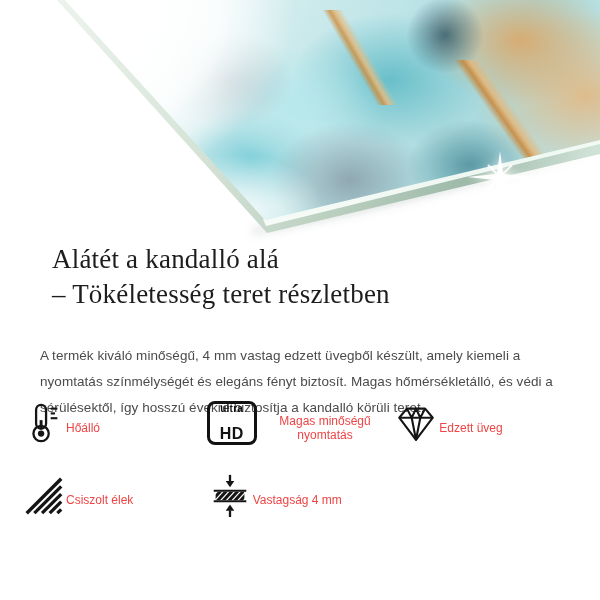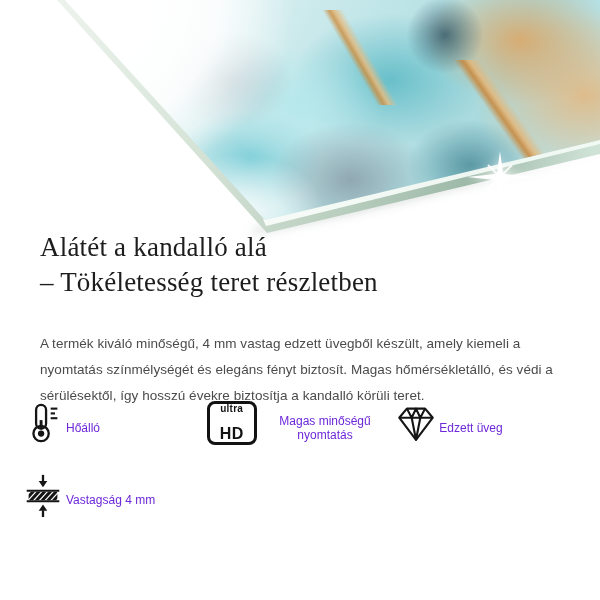--- a/index.html
+++ b/index.html
@@ -48,34 +48,34 @@
       radial-gradient(ellipse 300px 240px at 70px 10px, rgba(255,255,255,1) 25%, rgba(255,255,255,.85) 50%, rgba(255,255,255,0) 75%),
       radial-gradient(ellipse 120px 80px at 240px 210px, rgba(255,255,255,.8), rgba(255,255,255,0) 70%),
       linear-gradient(103deg, rgba(255,255,255,.92) 2%, rgba(255,255,255,.45) 16%, rgba(255,255,255,0) 34%);
   }
   .sparkle{position:absolute;filter:drop-shadow(0 0 4px rgba(255,255,255,.95));}
   .sparkle.main{left:445px;top:142px;}
   .sparkle.small{left:449px;top:192px;}
   
   .content{position:absolute;left:40px;top:230px;width:527px;}
   h1{
-    margin:0;font-family:"Liberation Serif","DejaVu Serif",serif;font-weight:400;
+    margin:12px;font-family:"Liberation Serif","DejaVu Serif",serif;font-weight:400;
     font-size:27px;line-height:1.3;color:#1d1d1d;letter-spacing:.2px;
   }
   .desc{
     margin:31px 0 0 0;font-size:13.5px;line-height:1.93;color:#4b4b4b;letter-spacing:.05px;
   }
   
   .features{
     position:absolute;left:20px;top:400px;width:560px;
     display:grid;grid-template-columns:repeat(3,1fr);row-gap:26px;
   }
   .feature{display:flex;flex-direction:row;align-items:center;}
   .feature .iconbox{height:46px;display:flex;align-items:center;justify-content:center;}
-  .feature .label{margin-top:10px;font-size:12px;color:#6d28d9;text-align:center;}
+  .feature .label{margin-top:10px;font-size:12px;color:#ef4444;text-align:center;}
   .hdbox{
     width:44px;height:38px;border:3px solid #121212;border-radius:8px;
     display:flex;flex-direction:column;align-items:center;justify-content:center;
     color:#121212;line-height:1;
   }
   .hdbox .s1{font-size:10px;font-weight:700;letter-spacing:.2px;}
   .hdbox .s2{font-size:16px;font-weight:800;margin-top:12px;letter-spacing:.3px;}
   svg{display:block;}
 </style>
 </head>
@@ -139,20 +139,32 @@
         <svg width="46" height="46" viewBox="0 0 48 48" fill="none">
           <path d="M14.5 9 H33.5 L41.5 18.5 L24 41.5 L6.5 18.5 Z" stroke="#151515" stroke-width="2.2" stroke-linejoin="round"></path>
           <path d="M6.5 18.5 H41.5" stroke="#151515" stroke-width="2.2"></path>
           <path d="M14.5 9 L19.5 18.5 L24 9 L28.5 18.5 L33.5 9" stroke="#151515" stroke-width="2.2" stroke-linejoin="round"></path>
           <path d="M19.5 18.5 L24 41.5 L28.5 18.5" stroke="#151515" stroke-width="2.2" stroke-linejoin="round"></path>
         </svg>
       </div>
       <div class="label">Edzett üveg</div>
     </div>
 
+    <div class="feature">
+      <div class="iconbox">
+        <svg width="46" height="46" viewBox="0 0 48 48" fill="none">
+          <line x1="7" y1="43" x2="43" y2="7" stroke="#151515" stroke-width="3.6"></line>
+          <line x1="15" y1="43" x2="43" y2="15" stroke="#151515" stroke-width="3.4"></line>
+          <line x1="23" y1="43" x2="43" y2="23" stroke="#151515" stroke-width="3.4"></line>
+          <line x1="31" y1="43" x2="43" y2="31" stroke="#151515" stroke-width="3.4"></line>
+          <line x1="39" y1="43" x2="43" y2="39" stroke="#151515" stroke-width="3.4"></line>
+        </svg>
+      </div>
+      <div class="label">Csiszolt élek</div>
+    </div>
 
     <div class="feature">
       <div class="iconbox">
         <svg width="46" height="46" viewBox="0 0 48 48" fill="none">
           <line x1="24" y1="3" x2="24" y2="10" stroke="#151515" stroke-width="2.4"></line>
           <polygon points="19.5,9.5 28.5,9.5 24,16" fill="#151515"></polygon>
           <line x1="7" y1="19.5" x2="41" y2="19.5" stroke="#151515" stroke-width="2"></line>
           <line x1="7" y1="30.5" x2="41" y2="30.5" stroke="#151515" stroke-width="2"></line>
           <g clip-path="url(#barclip)">
             <line x1="4" y1="31" x2="15" y2="19" stroke="#151515" stroke-width="3.2"></line>

